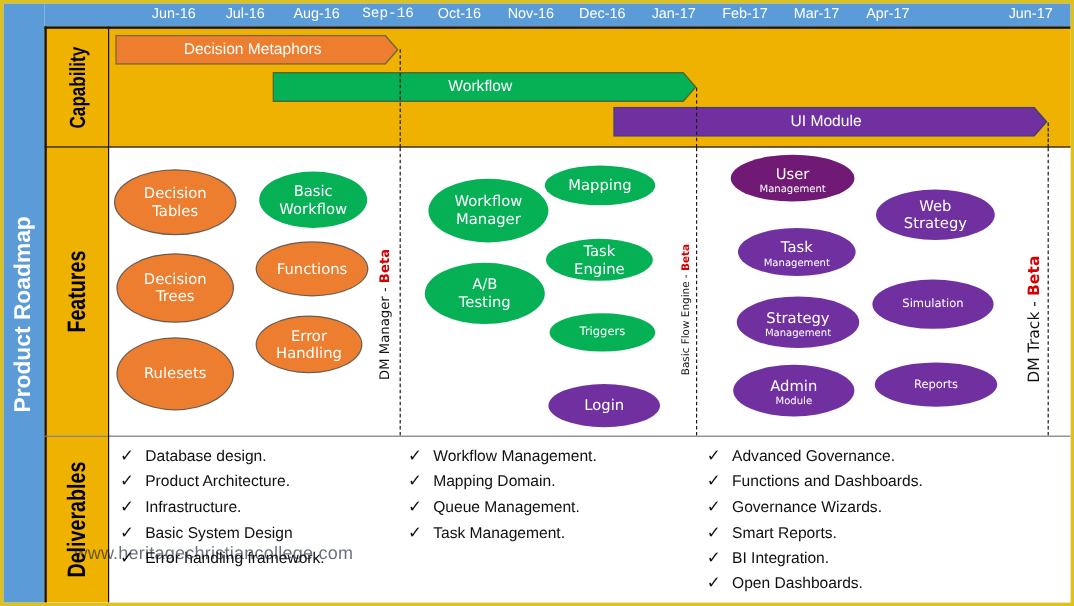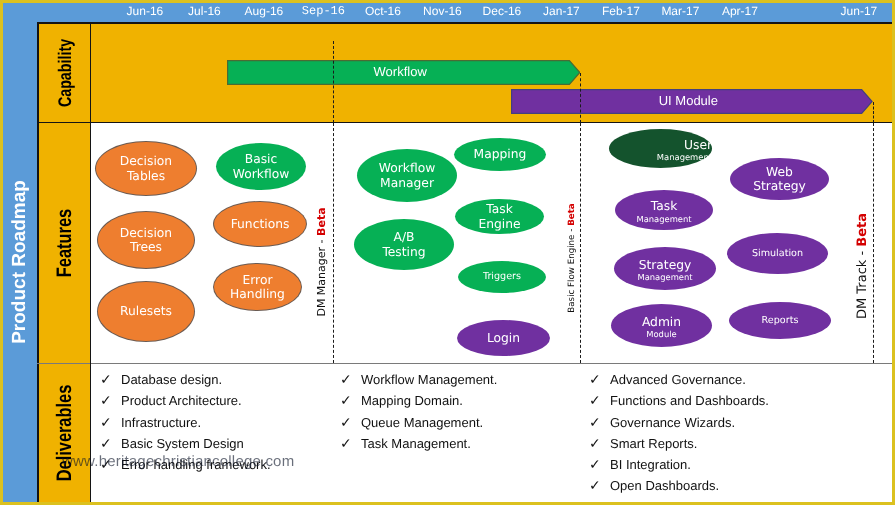--- a/index.html
+++ b/index.html
@@ -78,20 +78,26 @@
         <div class="mon" style="left: 429.9px;">Dec-16</div>
         <div class="mon" style="left: 489.4px;">Jan-17</div>
         <div class="mon" style="left: 548.9px;">Feb-17</div>
         <div class="mon" style="left: 608.4px;">Mar-17</div>
         <div class="mon" style="left: 667.9px;">Apr-17</div>
         <div class="mon" style="left: 727.4px; margin-top: 32px;">May-17</div>
         <div class="mon" style="left: 786.9px;">Jun-17</div>
       </div>
     <div id="table">
       <div id="caprow">
+          <div class="bar" style="left: 59px; top: 6.5px; width: 236px; height: 25px;">
+            <svg width="236" height="25">
+              <path d="M0.6,0.6 H225 L235.4,12.5 L225,24.4 H0.6 Z" fill="#ee7e2f" stroke="#77683c" stroke-width="1.2"></path>
+            </svg>
+            <div class="lbl">Decision Metaphors</div>
+          </div>
           <div class="bar" style="left: 190px; top: 38px; width: 353.4px; height: 25px;">
             <svg width="353.4" height="25">
               <path d="M0.6,0.6 H342.4 L352.79999999999995,12.5 L342.4,24.4 H0.6 Z" fill="#06b055" stroke="#4a6b34" stroke-width="1.2"></path>
             </svg>
             <div class="lbl">Workflow</div>
           </div>
           <div class="bar" style="left: 474px; top: 67px; width: 361.7px; height: 25px;">
             <svg width="361.7" height="25">
               <path d="M0.6,0.6 H350.7 L361.09999999999997,12.5 L350.7,24.4 H0.6 Z" fill="#7030a0" stroke="#43407d" stroke-width="1.2"></path>
             </svg>
@@ -135,21 +141,21 @@
           <div class="el" style="left: 317px; top: 96px; width: 100px; height: 51px; background: rgb(6, 176, 85);">
             <span>A/B</span>
             <span>Testing</span>
           </div>
           <div class="el" style="left: 421px; top: 138px; width: 88px; height: 32px; background: rgb(6, 176, 85); font-size: 9.6px;">
             <span>Triggers</span>
           </div>
           <div class="el" style="left: 420px; top: 197px; width: 93px; height: 36px; background: rgb(112, 48, 160);">
             <span>Login</span>
           </div>
-          <div class="el" style="left: 572px; top: 6px; width: 103px; height: 39px; background: #14532d; padding-top: 4px; align-items: flex-end;">
+          <div class="el" style="left: 572px; top: 6px; width: 103px; height: 39px; background: #701a75; padding-top: 4px;">
             <span>User</span>
             <span class="sub">Management</span>
           </div>
           <div class="el" style="left: 693px; top: 35px; width: 99px; height: 42px; background: rgb(112, 48, 160);">
             <span>Web</span>
             <span>Strategy</span>
           </div>
           <div class="el" style="left: 578px; top: 67px; width: 98px; height: 40px; background: rgb(112, 48, 160); padding-top: 4px;">
             <span>Task</span>
             <span class="sub">Management</span>

